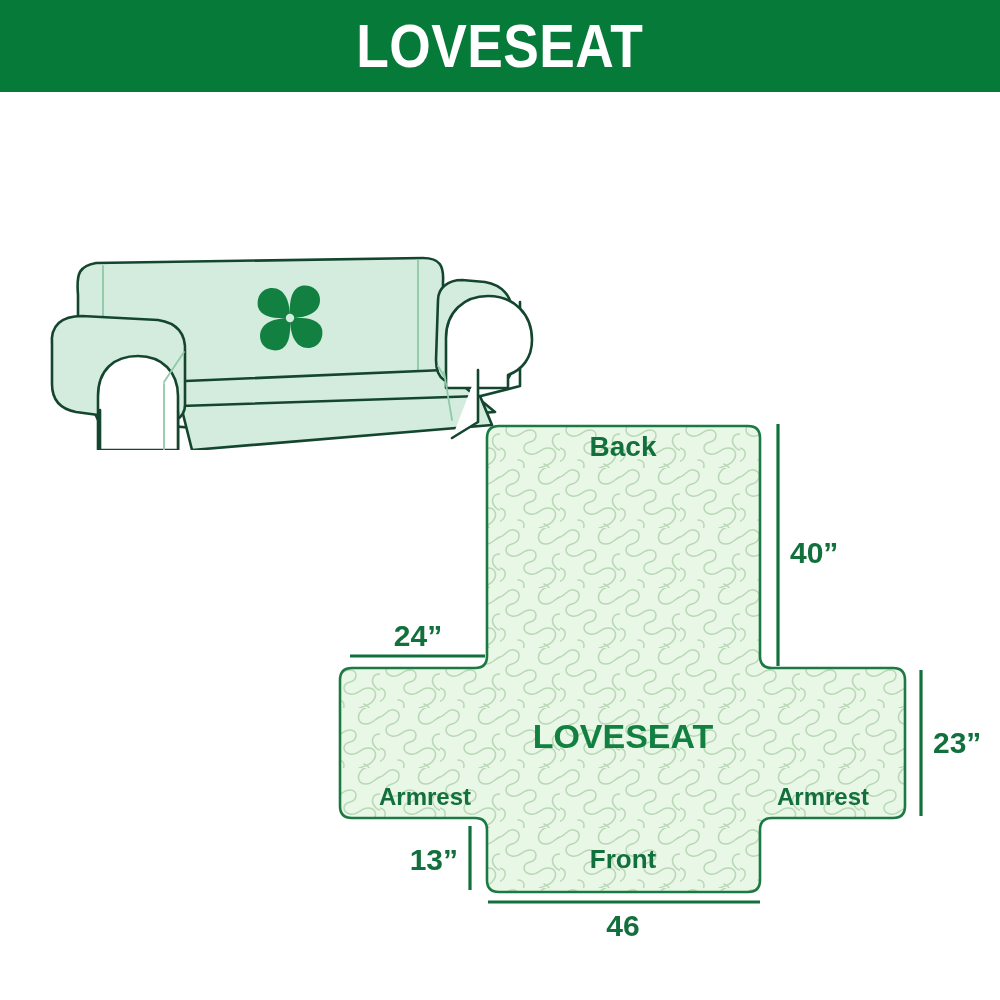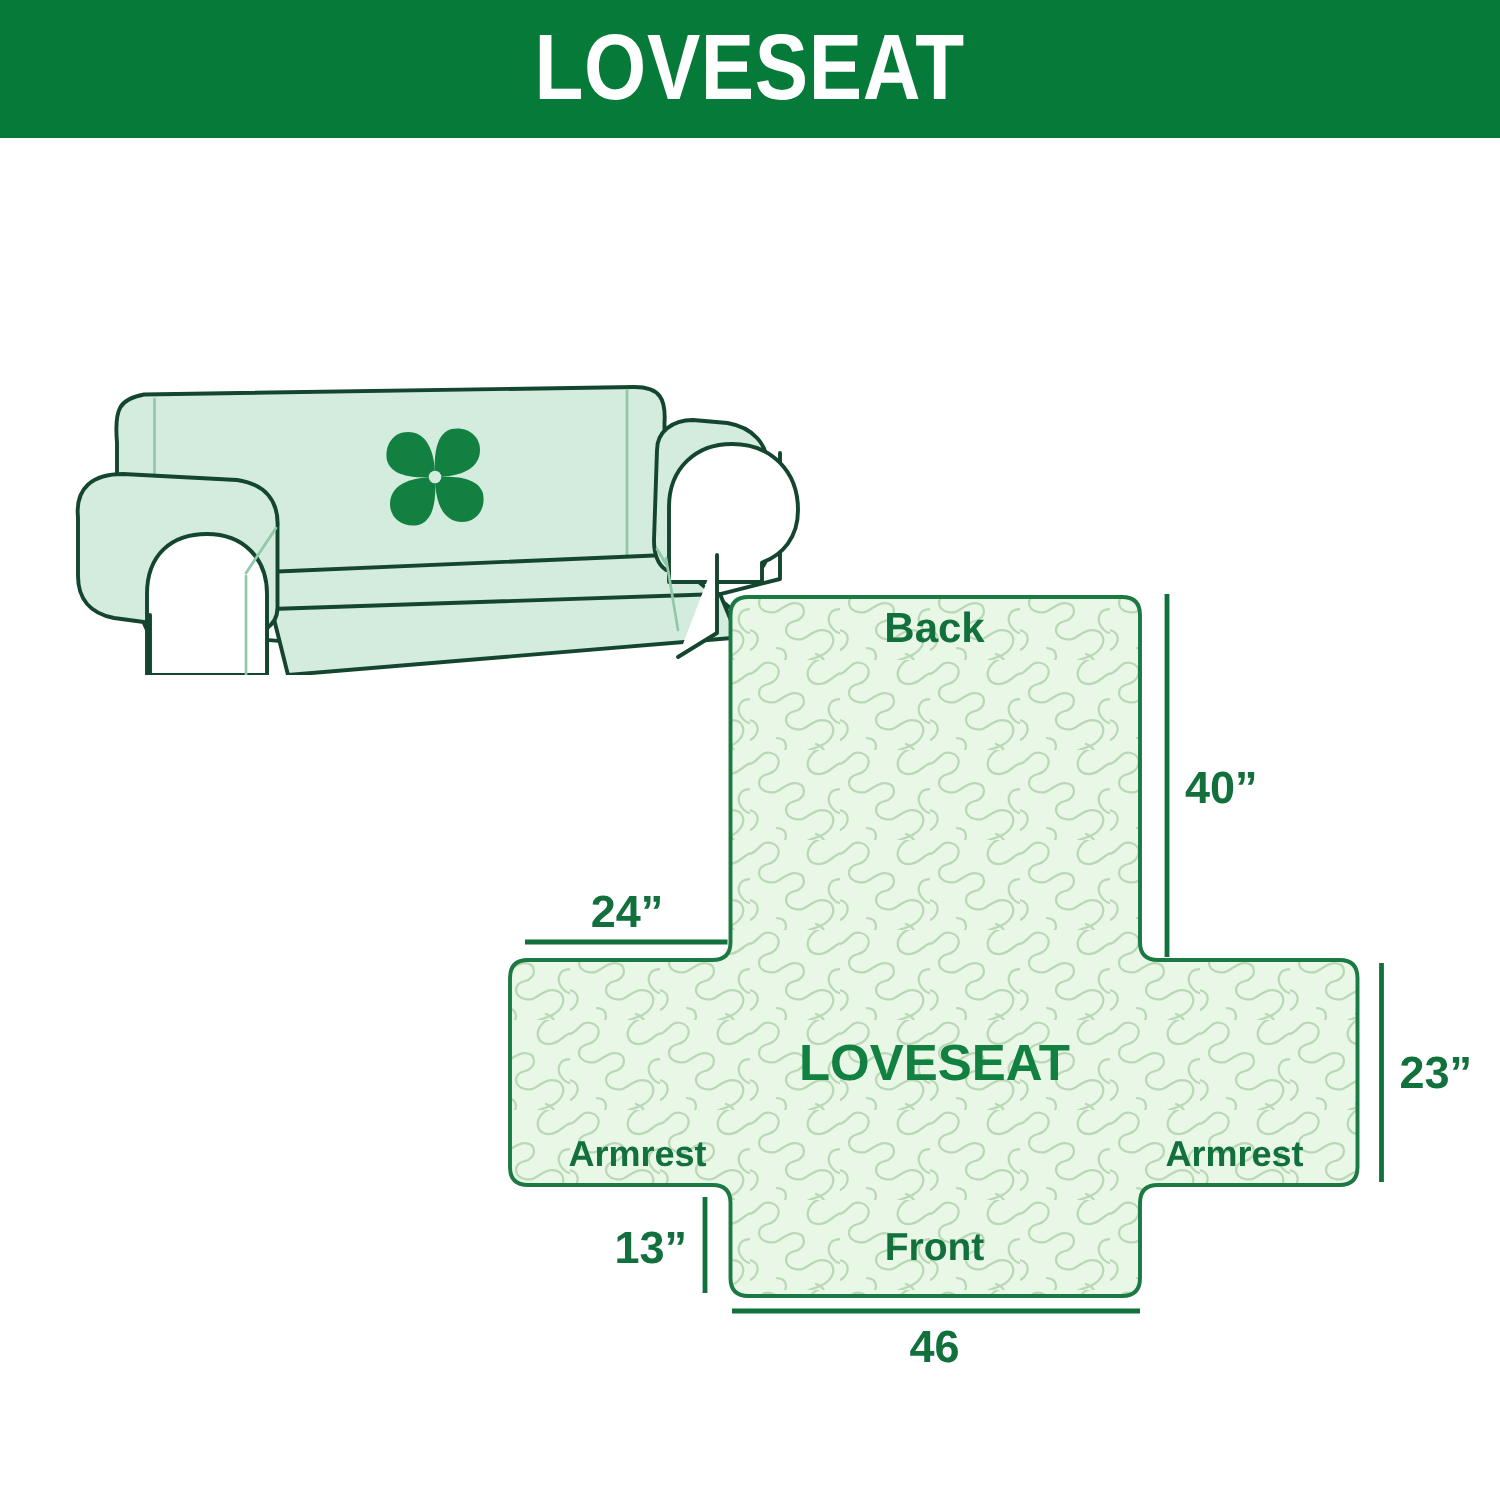--- a/index.html
+++ b/index.html
@@ -48,21 +48,21 @@
     left: 40px;
     top: 120px;
     width: 520px;
     height: 330px;
   }
 
   
   #flat-pattern-diagram {
     position: absolute;
     left: 320px;
-    top: 380px;
+    top: 408px;
     width: 680px;
     height: 570px;
   }
 
   .svg-layer { display: block; }
 
   
 </style>
 </head>
 <body>

